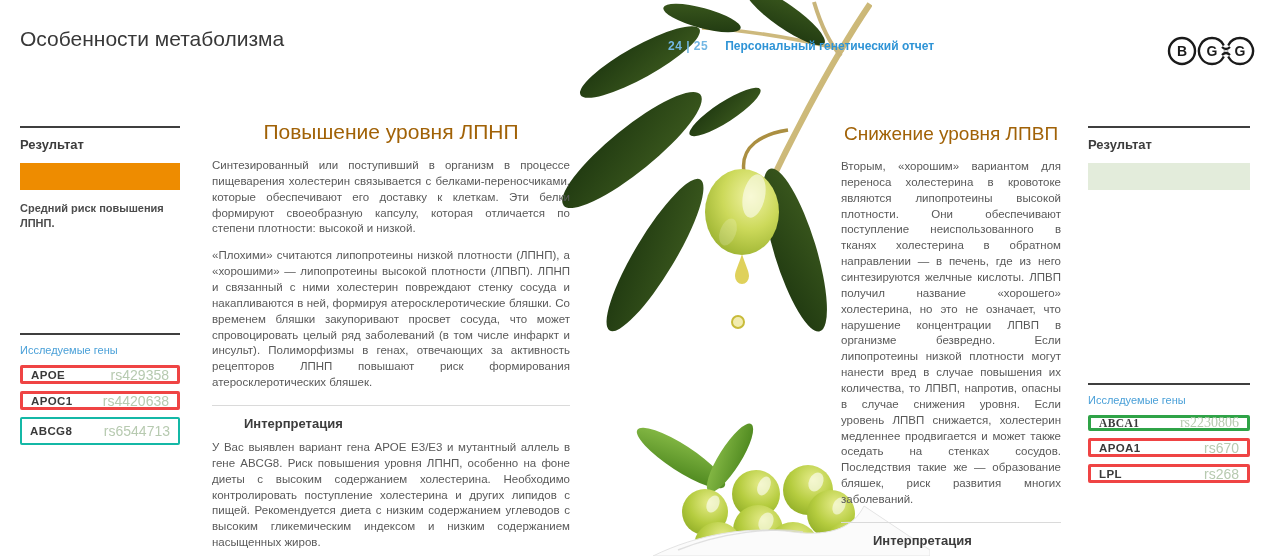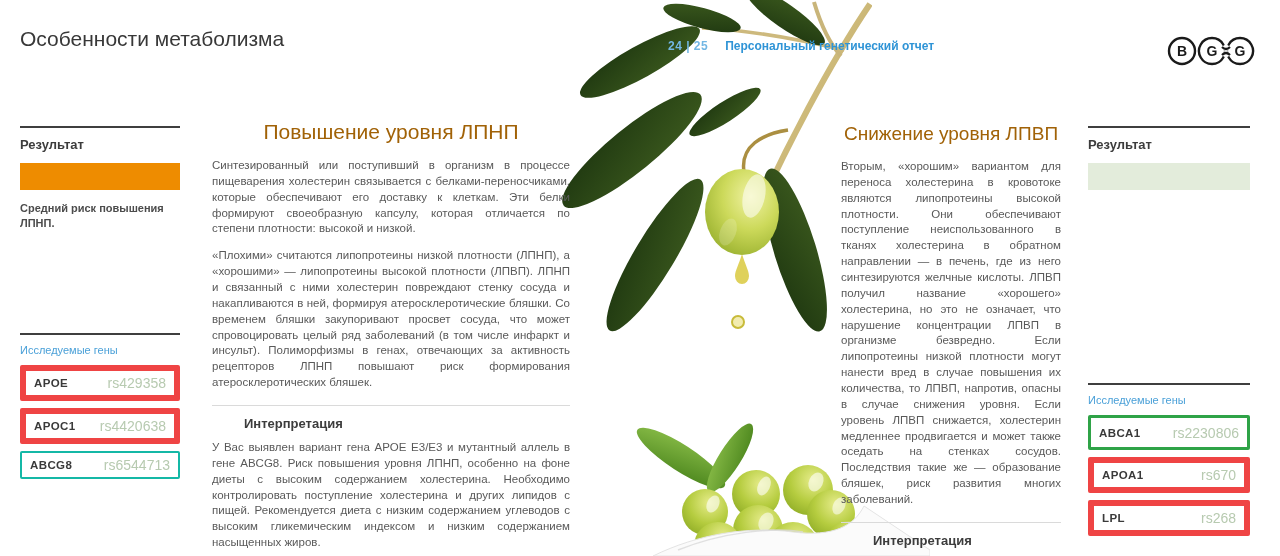--- a/index.html
+++ b/index.html
@@ -19,26 +19,26 @@
   
   .hr-dark  { border:none; border-top:2px solid #3f3f3f; margin:0 0 9px 0; }
   .hr-light { border:none; border-top:1px solid #dadada; margin:14px 0 10px 0; }
   .side-heading { font-size:13px; font-weight:700; color:#3c3c3c; margin:0 0 11px 0; }
   .result-box { width:100%; height:27px; margin-bottom:11px; }
   .result-box.orange { background:#ee8c00; }
   .result-box.green  { background:#e3ecdb; }
   .result-text { font-size:11px; font-weight:700; color:#4c4c4c; line-height:1.35; }
   .genes-label { font-size:11px; color:#4aa0d8; margin:0 0 9px 0; }
   .gene-row {
-    background:#fff; border:6px solid #ef4444; border-radius:2px;
-    height:36px; display:flex; align-items:center; justify-content:space-between;
+    background:#fff; border:3px solid #ef4444; border-radius:2px;
+    height:19px; display:flex; align-items:center; justify-content:space-between;
     padding:0 8px; margin-bottom:7px;
   }
   .gene-row.hl-orange { border:2px solid #14b8a6; height:28px; }
-  .gene-row.hl-green  { border:3px solid #2fa347; height:35px; }
+  .gene-row.hl-green  { border:3px solid #2fa347; height:16px;font-family:Liberation Serif, serif; }
   .gene-name { font-weight:700; font-size:11.5px; color:#3a3a3a; letter-spacing:.4px; }
   .gene-rs   { font-size:14px; color:#b7cab0; }
 
   .article h2 { font-size:21px; font-weight:400; color:#a16207; margin:0 0 14px 0;text-align:center; }
   .article h3 { font-size:13px; font-weight:700; color:#3c3c3c; margin:0 0 9px 0;padding-left:32px; }
   .article p  { font-size:11.5px; color:#595959; line-height:1.38; text-align:justify; margin:0 0 11px 0; }
 
   
   .left-panel   { position:absolute; left:20px;   top:126px; width:160px; z-index:4; }
   .left-genes   { position:absolute; left:20px;   top:333px; width:160px; z-index:4; }

